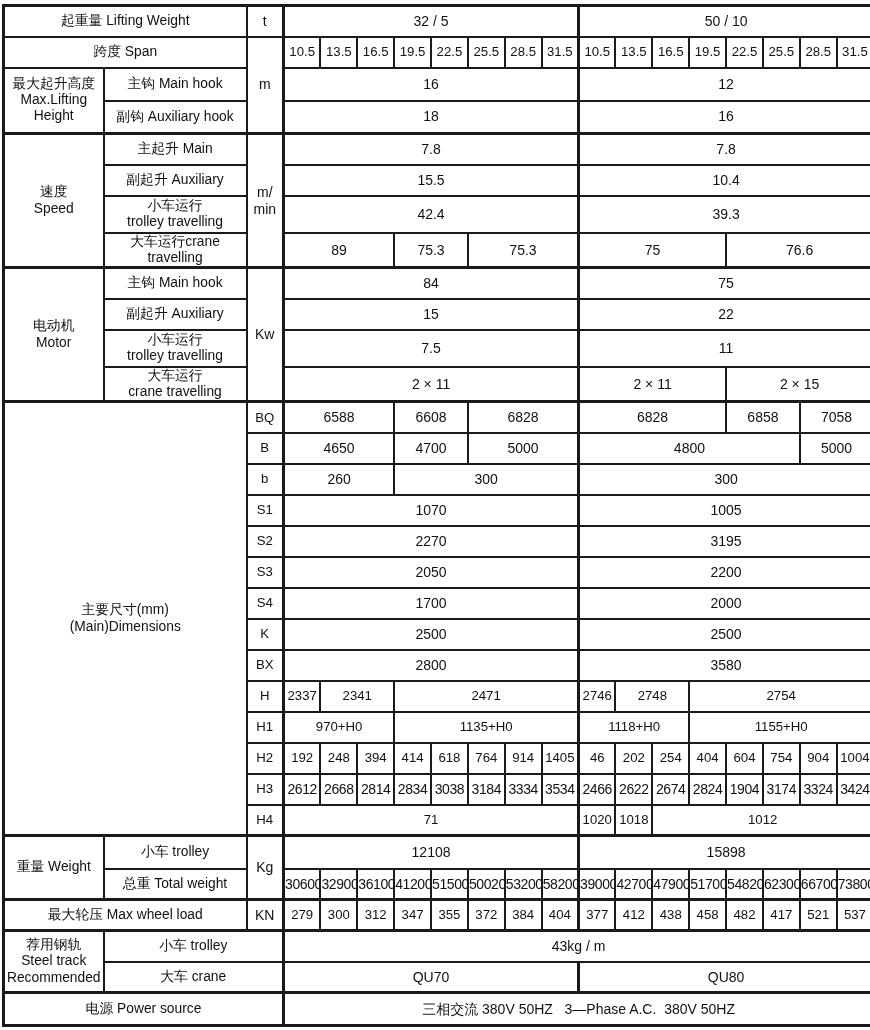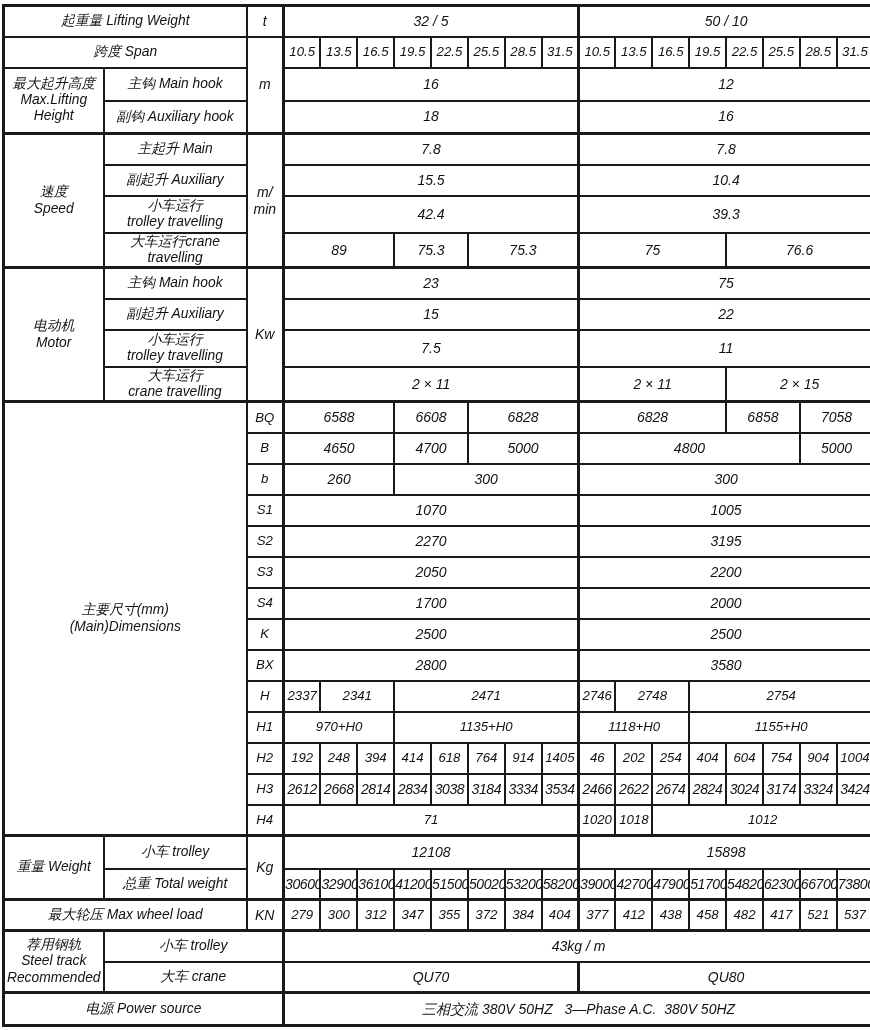--- a/index.html
+++ b/index.html
@@ -1,18 +1,18 @@
 <!DOCTYPE html>
 <html style="--bc: #1a1a1a; --tc: #111111; --bg: #ffffff;"><head>
 <meta charset="utf-8">
 <style>
   :root{ --bc:#1a1a1a; --tc:#111111; --bg:#ffffff; }
   html,body{ margin:0; padding:0; background:var(--bg); }
   body{ font-family:"Liberation Sans","DejaVu Sans",sans-serif; }
-  .sheet{ width:735px; height:1030px; box-sizing:border-box; padding:4px 2px 2px 2px; background:var(--bg);font-style:italic; }
+  .sheet{ width:735px; height:1030px; box-sizing:border-box; padding:4px 2px 2px 2px; background:var(--bg); }
   table{ border-collapse:collapse; table-layout:fixed; width:100%; height:1022px; border:3px solid var(--bc); }
   tr{ height:31px; }
   tr.h33{ height:33px; }
   tr.h35{ height:35px; }
   tr.h37{ height:37px; }
   td{ border:2px solid var(--bc); text-align:center; vertical-align:middle; padding:0 1px;
       font-size:14px; line-height:1.18; color:var(--tc); white-space:pre-wrap; overflow:hidden; }
   td.md{ font-size:13.2px; }
   td.sm{ font-size:14px; letter-spacing:-0.4px; padding:0; }
   td.lbl{ font-size:13.8px; }
@@ -102,21 +102,21 @@
   <td colspan="3">75.3</td>
   <td colspan="4" class="tl">75</td>
   <td colspan="4">76.6</td>
 </tr>
 
 <tr class="st">
   <td rowspan="4" class="lbl">电动机
 Motor</td>
   <td class="lbl">主钩 Main hook</td>
   <td rowspan="4">Kw</td>
-  <td colspan="8" class="tl">23</td>
+  <td colspan="8" class="tl">84</td>
   <td colspan="8" class="tl">75</td>
 </tr>
 <tr>
   <td class="lbl">副起升 Auxiliary</td>
   <td colspan="8" class="tl">15</td>
   <td colspan="8" class="tl">22</td>
 </tr>
 <tr class="h37">
   <td class="lbl">小车运行
 trolley travelling</td>
@@ -228,21 +228,21 @@
   <td class="sm">2814</td>
   <td class="sm">2834</td>
   <td class="sm">3038</td>
   <td class="sm">3184</td>
   <td class="sm">3334</td>
   <td class="sm">3534</td>
   <td class="sm tl">2466</td>
   <td class="sm">2622</td>
   <td class="sm">2674</td>
   <td class="sm">2824</td>
-  <td class="sm">3024</td>
+  <td class="sm">1904</td>
   <td class="sm">3174</td>
   <td class="sm">3324</td>
   <td class="sm">3424</td>
 </tr>
 <tr>
   <td class="md">H4</td>
   <td colspan="8" class="md tl">71</td>
   <td class="md tl">1020</td>
   <td class="md">1018</td>
   <td colspan="6" class="md">1012</td>

